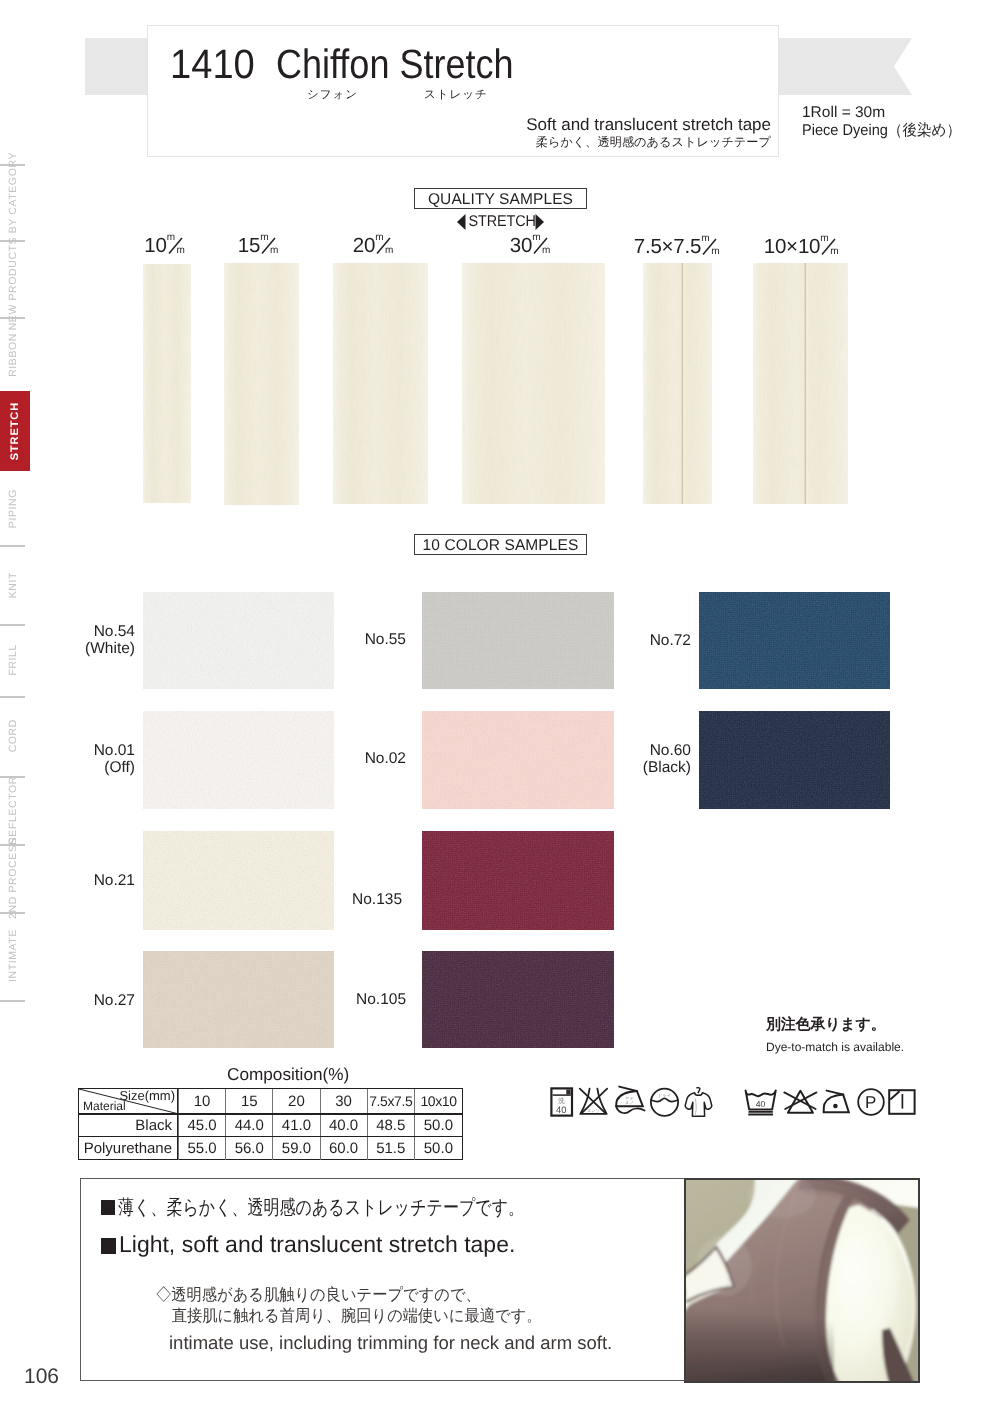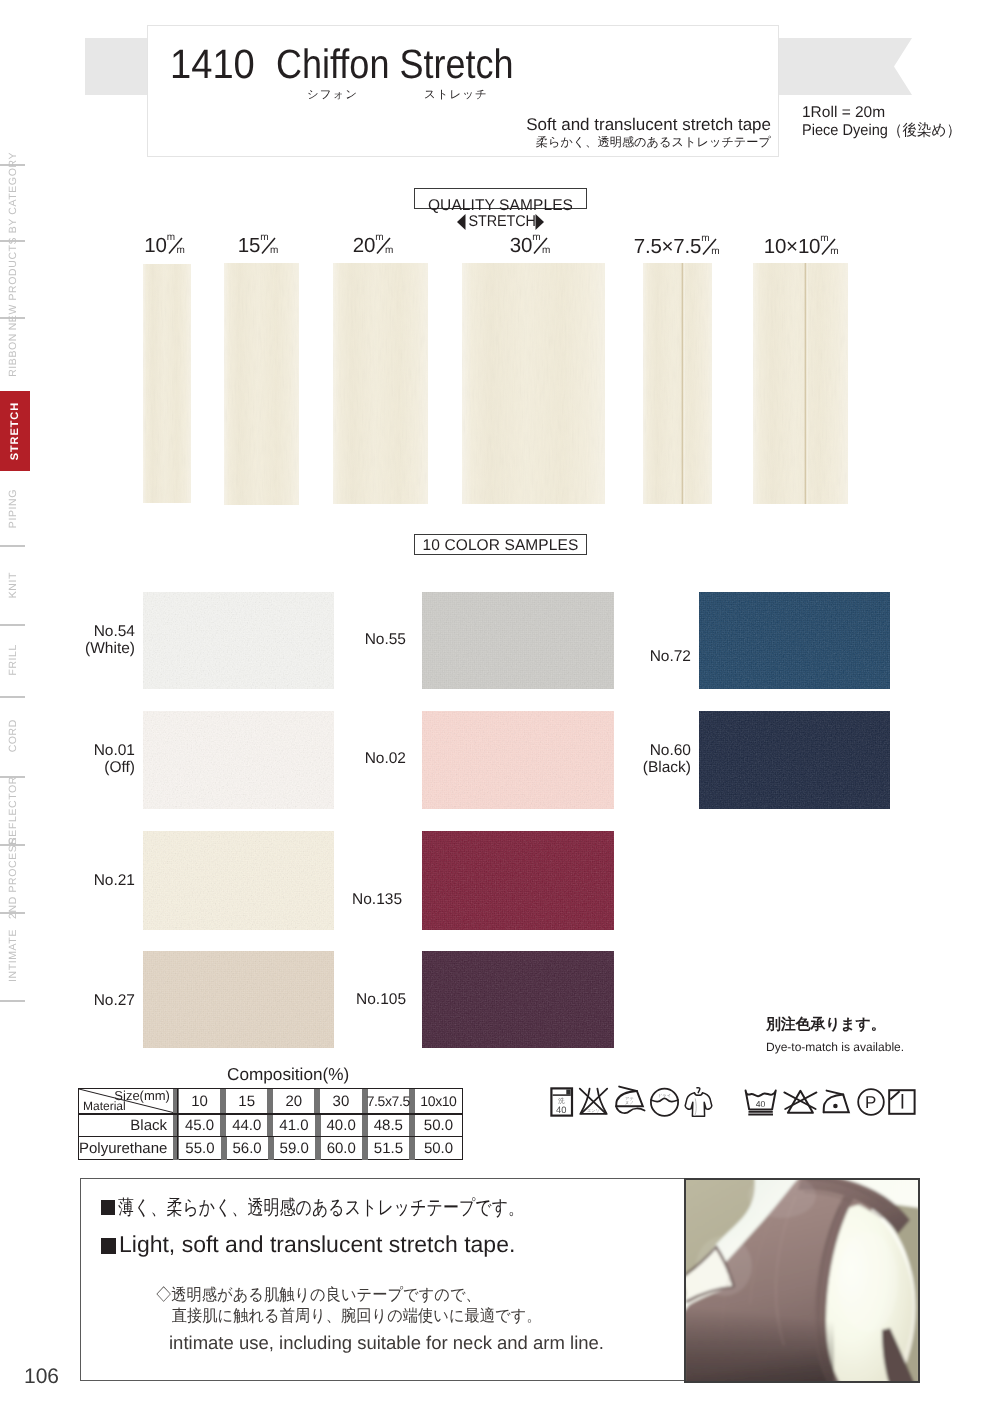--- a/index.html
+++ b/index.html
@@ -60,21 +60,21 @@
     background:linear-gradient(90deg, rgba(216,203,172,.0), rgba(205,190,155,.85) 35%, rgba(222,210,180,.5) 55%, rgba(255,255,255,.45) 75%, rgba(255,255,255,0));}
   .cs-lab{position:absolute;font-size:15.5px;color:#231f20;text-align:right;line-height:17px;white-space:nowrap;}
 
   
   #comptitle{left:227px;top:1064px;font-size:17.2px;}
   #comptable{left:78px;top:1088px;width:385px;height:72px;font-size:15px;
              border:1.4px solid #231f20;box-sizing:border-box;}
   .ct-row{display:flex;height:23px;border-bottom:1px solid #231f20;box-sizing:border-box;}
   .ct-row.ct-head{height:25px;}
   .ct-row.ct-lastrow{border-bottom:none;}
-  .ct-c{border-right:6px solid #737373;box-sizing:border-box;width:47.4px;
+  .ct-c{border-right:1px solid #737373;box-sizing:border-box;width:47.4px;
         display:flex;align-items:center;justify-content:center;position:relative;line-height:1;}
   .ct-c.ct-last{border-right:none;}
   .ct-c:first-child{width:100.5px;}
   .ct-c.ct-sm{font-size:14px;letter-spacing:-.4px;}
   .ct-mcell{justify-content:flex-end;padding-right:6px;}
   .ct-corner{overflow:hidden;}
   .ct-diag{position:absolute;left:0;top:0;width:100px;height:25px;}
   .ct-size{position:absolute;right:3px;top:0px;font-size:13px;line-height:13px;}
   .ct-mat{position:absolute;left:4px;bottom:1px;font-size:12px;line-height:12px;}
   .ct-dbl-v{position:absolute;left:98px;top:0;width:1px;height:70px;background:#231f20;}
@@ -160,25 +160,25 @@
   <path d="M0 0 H827 L809 28.5 L827 57 H0 Z" fill="#e7e7e7"></path>
 </svg>
 <div class="abs" id="titlebox"></div>
 <div class="abs" id="code">1410</div>
 <div class="abs" id="title">Chiffon Stretch</div>
 <div class="abs kana" style="left:307px;top:88px;">シフォン</div>
 <div class="abs kana" style="left:424px;top:88px;">ストレッチ</div>
 <div class="abs" id="sub-en">Soft and translucent stretch tape</div>
 <div class="abs" id="sub-ja">柔らかく、透明感のあるストレッチテープ</div>
 <div class="abs" id="rollinfo">
-  <div>1Roll = 20m</div>
+  <div>1Roll = 30m</div>
   <div style="transform:scaleX(.94);transform-origin:left center;">Piece Dyeing（後染め）</div>
 </div>
 
-<div class="abs boxhead" style="left:414px;top:188px;width:173px;height:21px;text-align:center;padding-top:8px;">QUALITY SAMPLES</div>
+<div class="abs boxhead" style="left:414px;top:188px;width:173px;height:21px;text-align:center;padding-top:2px;">QUALITY SAMPLES</div>
 <div class="abs" style="left:457px;top:214px;display:flex;align-items:center;gap:0px;">
   <svg width="9" height="16" viewBox="0 0 9 16" style="display:block">
       <path d="M8.5 0 L8.5 16 L0 8 Z" fill="#231f20"></path>
     </svg>
   <span style="font-size:15.5px;letter-spacing:-0.1px;line-height:16px;display:inline-block;transform:scaleX(.93);transform-origin:center;width:69px;text-align:center;">STRETCH</span>
   <svg width="9" height="16" viewBox="0 0 9 16" style="display:block">
       <path d="M.5 0 L.5 16 L9 8 Z" fill="#231f20"></path>
     </svg>
 </div>
 
@@ -323,21 +323,21 @@
     </div>
   <div class="cs-lab" style="left:306px;top:991px;width:100px;">
     <div>No.105</div>
   </div>
 
   <div class="cs-sw sw-fab" style="left:699px;top:592px;width:191px;height:97px;background:#1f4465;">
       <svg class="noise" preserveAspectRatio="none" viewBox="0 0 191 97">
         <rect width="191" height="97" filter="url(#fabnoise)"></rect>
       </svg>
     </div>
-  <div class="cs-lab" style="left:591px;top:632px;width:100px;margin-top:16px;">
+  <div class="cs-lab" style="left:591px;top:632px;width:100px;">
     <div>No.72</div>
   </div>
   <div class="cs-sw sw-fab" style="left:699px;top:711px;width:191px;height:98px;background:#1c2740;">
       <svg class="noise" preserveAspectRatio="none" viewBox="0 0 191 98">
         <rect width="191" height="98" filter="url(#fabnoise)"></rect>
       </svg>
     </div>
   <div class="cs-lab" style="left:591px;top:742px;width:100px;">
     <div>No.60</div>
     <div>(Black)</div>
@@ -461,21 +461,21 @@
   <span class="sq"></span><span style="display:inline-block;transform:scaleX(.80);transform-origin:left center;">薄く、柔らかく、透明感のあるストレッチテープです。</span>
 </div>
 <div class="abs" style="left:101px;top:1232px;font-size:23px;line-height:25px;white-space:nowrap;">
   <span class="sq" style="width:15px;height:16px;vertical-align:-2px;"></span><span>Light, soft and translucent stretch tape.</span>
 </div>
 <div class="abs" style="left:156px;top:1285px;font-size:16.5px;line-height:21px;color:#3e3a38;white-space:nowrap;">
   <div style="transform:scaleX(.925);transform-origin:left center;">◇透明感がある肌触りの良いテープですので、</div>
   <div style="padding-left:17px;transform:scaleX(.925);transform-origin:left center;">直接肌に触れる首周り、腕回りの端使いに最適です。</div>
 </div>
 <div class="abs" style="left:156px;top:1331px;font-size:18.5px;line-height:24px;color:#3e3a38;white-space:nowrap;">
-  <div style="padding-left:13px;">intimate use, including suitable for neck and arm line.</div>
+  <div style="padding-left:13px;">intimate use, including trimming for neck and arm soft.</div>
 </div>
 
 <svg class="abs" id="photo" viewBox="0 0 236 205" preserveAspectRatio="none">
   <defs>
     <linearGradient id="bgGrad" x1="0.1" y1="0" x2="0.75" y2="1">
       <stop offset="0" stop-color="#bcb8a0"></stop>
         <stop offset="0.4" stop-color="#b1ad94"></stop>
       <stop offset="1" stop-color="#97937b"></stop>
     </linearGradient>
     <linearGradient id="neckGrad" x1="0.05" y1="0.1" x2="0.95" y2="0.85">

